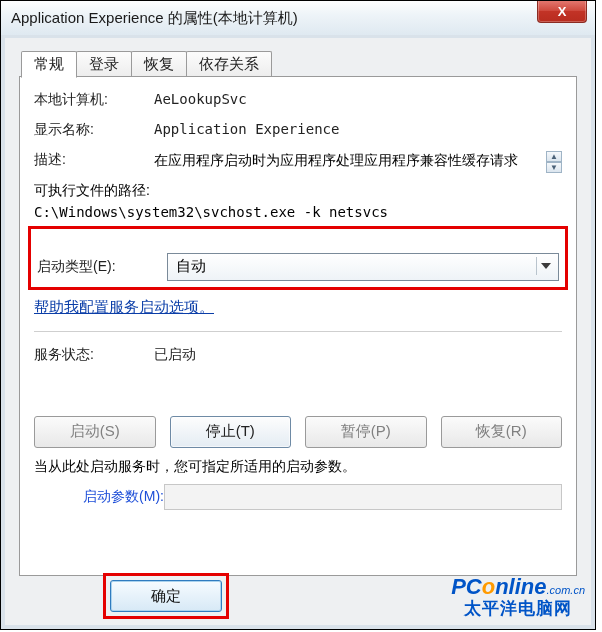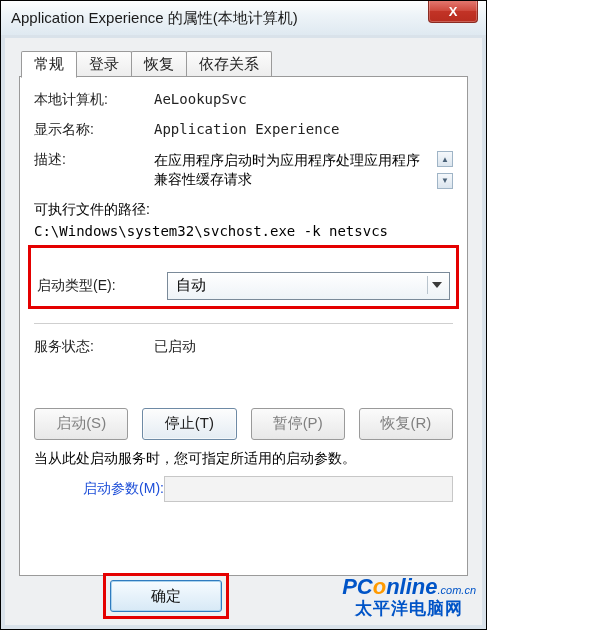--- a/index.html
+++ b/index.html
@@ -1,16 +1,16 @@
 <!DOCTYPE html>
 <html><head>
 <meta charset="utf-8">
 <style>
   html,body{margin:0;padding:0;font-family:"SimSun","宋体",Tahoma,sans-serif;font-size:14px;background:#fff;}
-  .outer{width:487px;height:630px;border:1px solid #000;box-sizing:border-box;position:relative;overflow:hidden;}
+  .outer{width:596px;height:630px;border:1px solid #000;box-sizing:border-box;position:relative;overflow:hidden;}
   
   .titlebar{height:34px;background:linear-gradient(to bottom,#fdfefe 0%,#eef4f8 40%,#dfe9f1 100%);border-bottom:1px solid #a9b9c8;display:flex;align-items:center;padding-left:10px;position:relative;}
   .title-text{color:#1a1a1a;font-size:15px;}
   .close-btn{position:absolute;top:-1px;right:8px;width:48px;height:22px;background:linear-gradient(to bottom,#e57b73 0%,#cf4a3e 48%,#c23326 52%,#b82c1f 100%);border:1px solid #8a2b22;border-top:none;border-bottom-left-radius:4px;border-bottom-right-radius:4px;display:flex;align-items:center;justify-content:center;color:#fff;font-family:Arial,sans-serif;font-size:13px;font-weight:bold;box-shadow:inset 0 0 0 1px rgba(255,255,255,.25);}
   
   .body-area{position:absolute;top:34px;left:0;right:0;bottom:0;background:#eef0f2;border:4px solid #d9e2ea;border-top:3px solid #d9e2ea;box-sizing:border-box;}
   .tab-strip{display:flex;gap:0;margin:12px 0 -1px 16px;}
   .tab{border:1px solid #9a9a9a;border-bottom:none;background:linear-gradient(#fcfcfc,#ececec);padding:3px 12px 3px 12px;font-size:15px;color:#222;position:relative;top:1px;border-top-left-radius:2px;border-top-right-radius:2px;margin-right:-1px;}
   .tab.active{background:#fff;z-index:3;border-bottom:1px solid #fff;}
   .panel{background:#fff;border:1px solid #9a9a9a;margin:0 14px 0 14px;padding:14px 14px 10px 14px;position:relative;min-height:500px;box-sizing:border-box;}
@@ -99,20 +99,21 @@
       <div class="redbox">
         <div class="startup-row">
           <div class="lbl" style="width:130px;flex:0 0 130px;">启动类型(E):</div>
           <div class="sel">
             <span>自动</span>
             <span class="arrow"></span>
           </div>
         </div>
       </div>
 
+      <a href="#" class="link">帮助我配置服务启动选项。</a>
 
       <hr class="hr">
 
       <div class="row" style="margin-bottom:6px;">
         <div class="lbl">服务状态:</div>
         <div class="val">已启动</div>
       </div>
 
       <div class="btn-row">
         <div class="wbtn">

